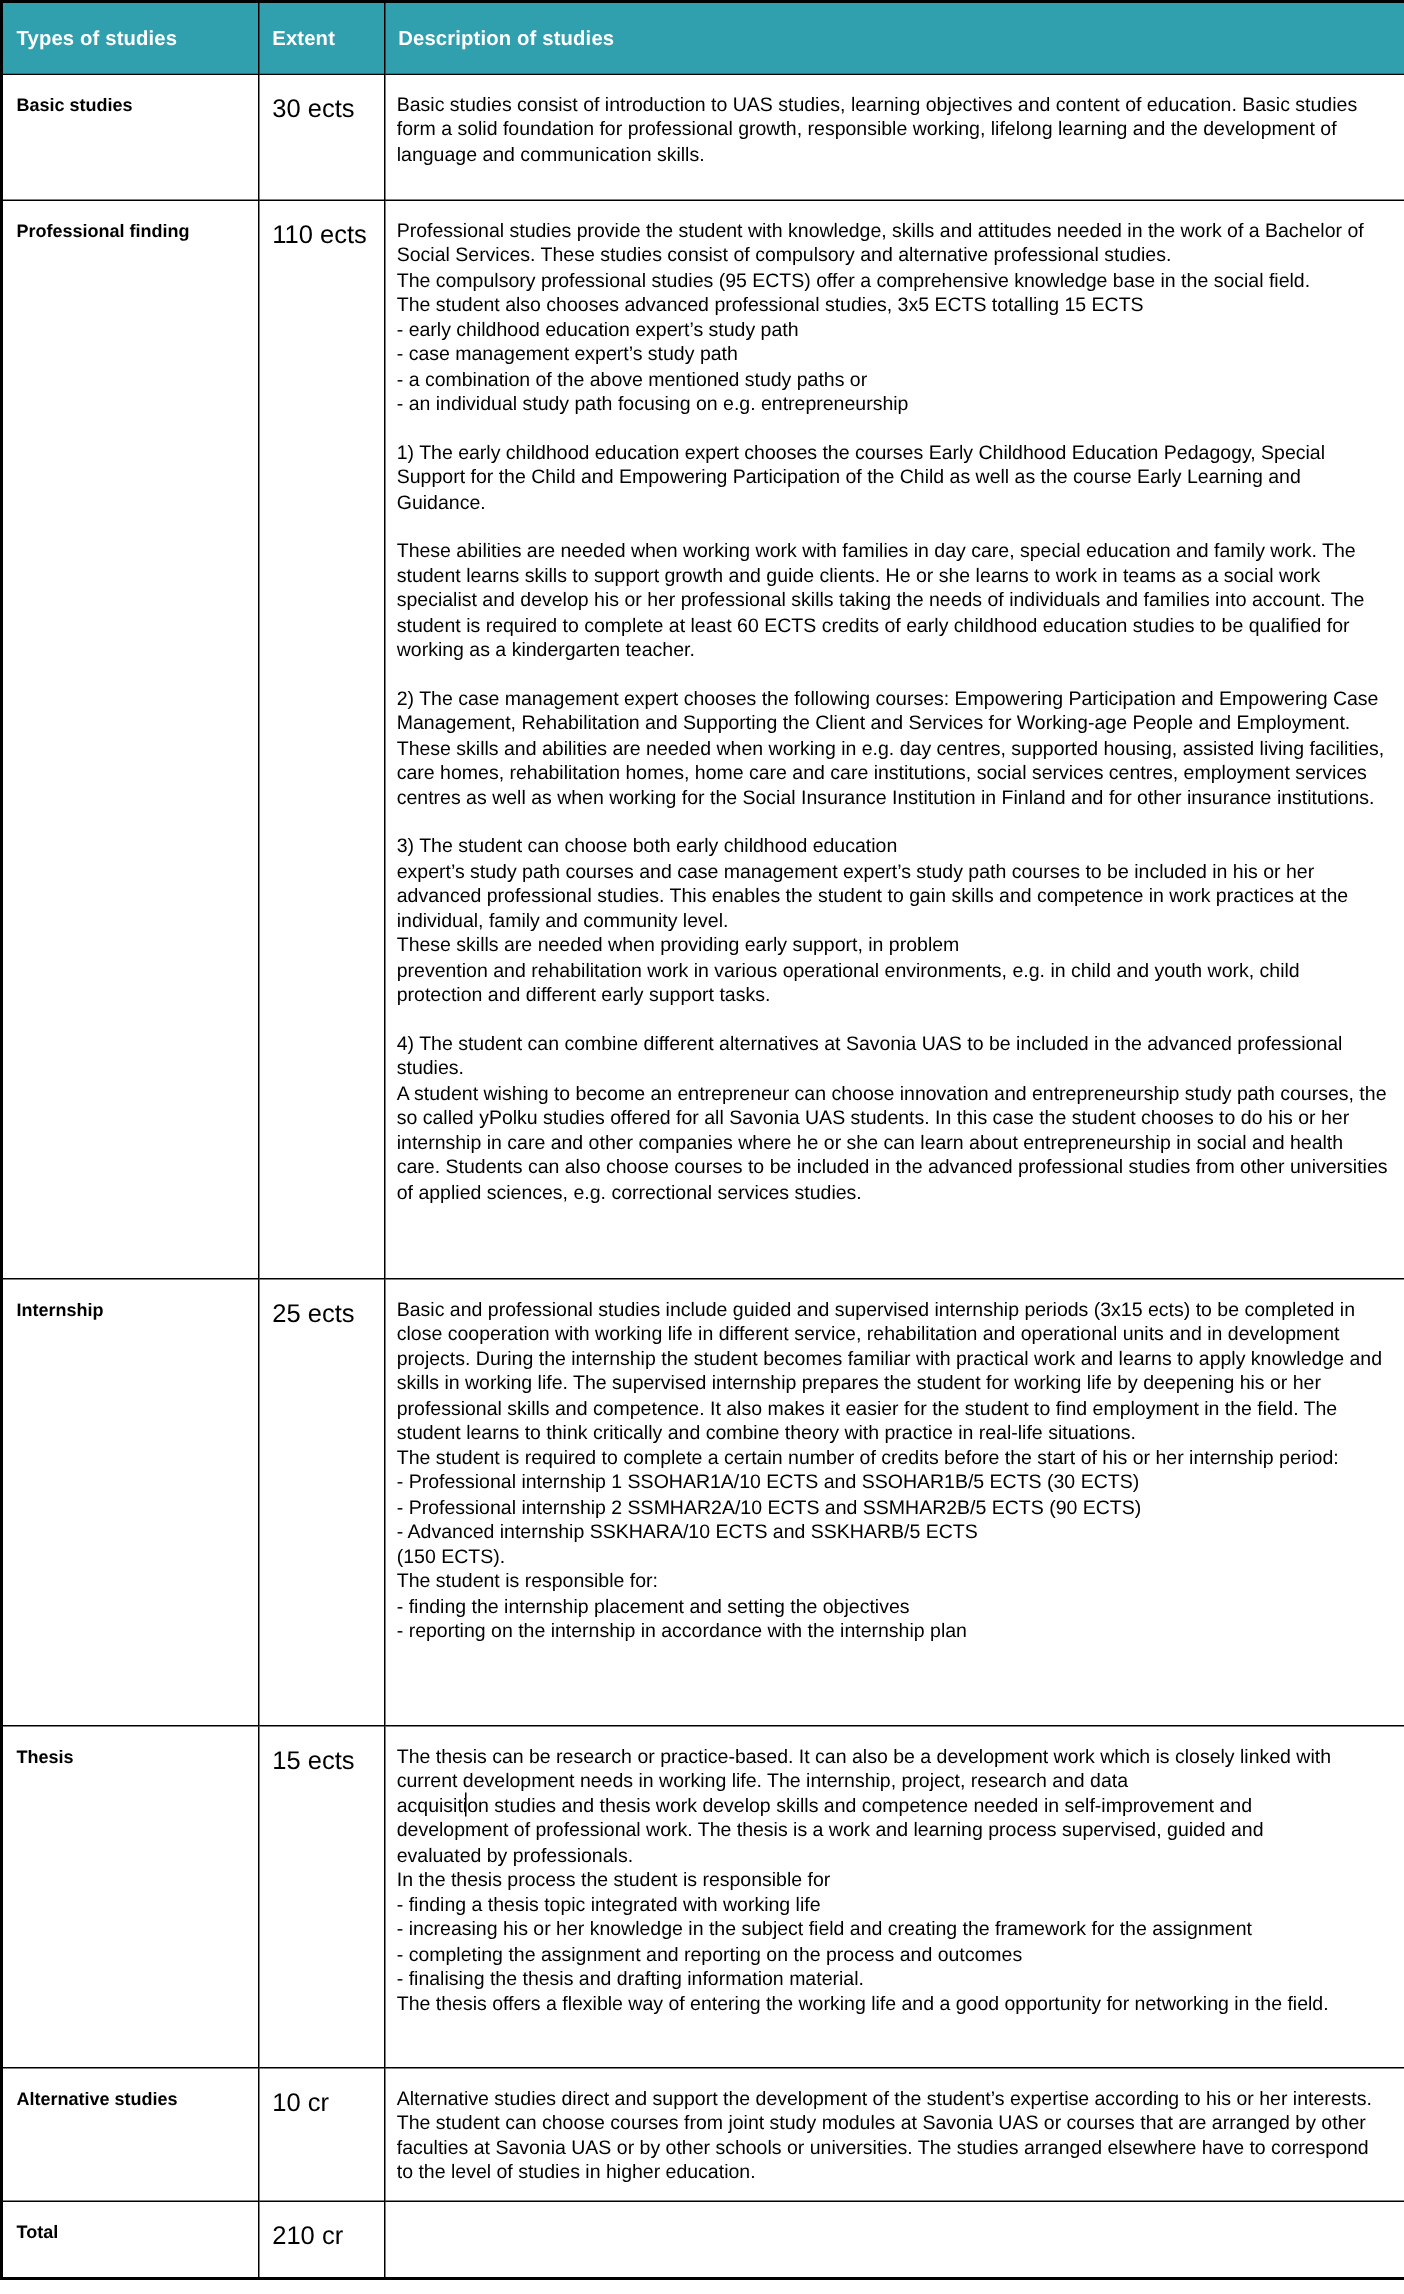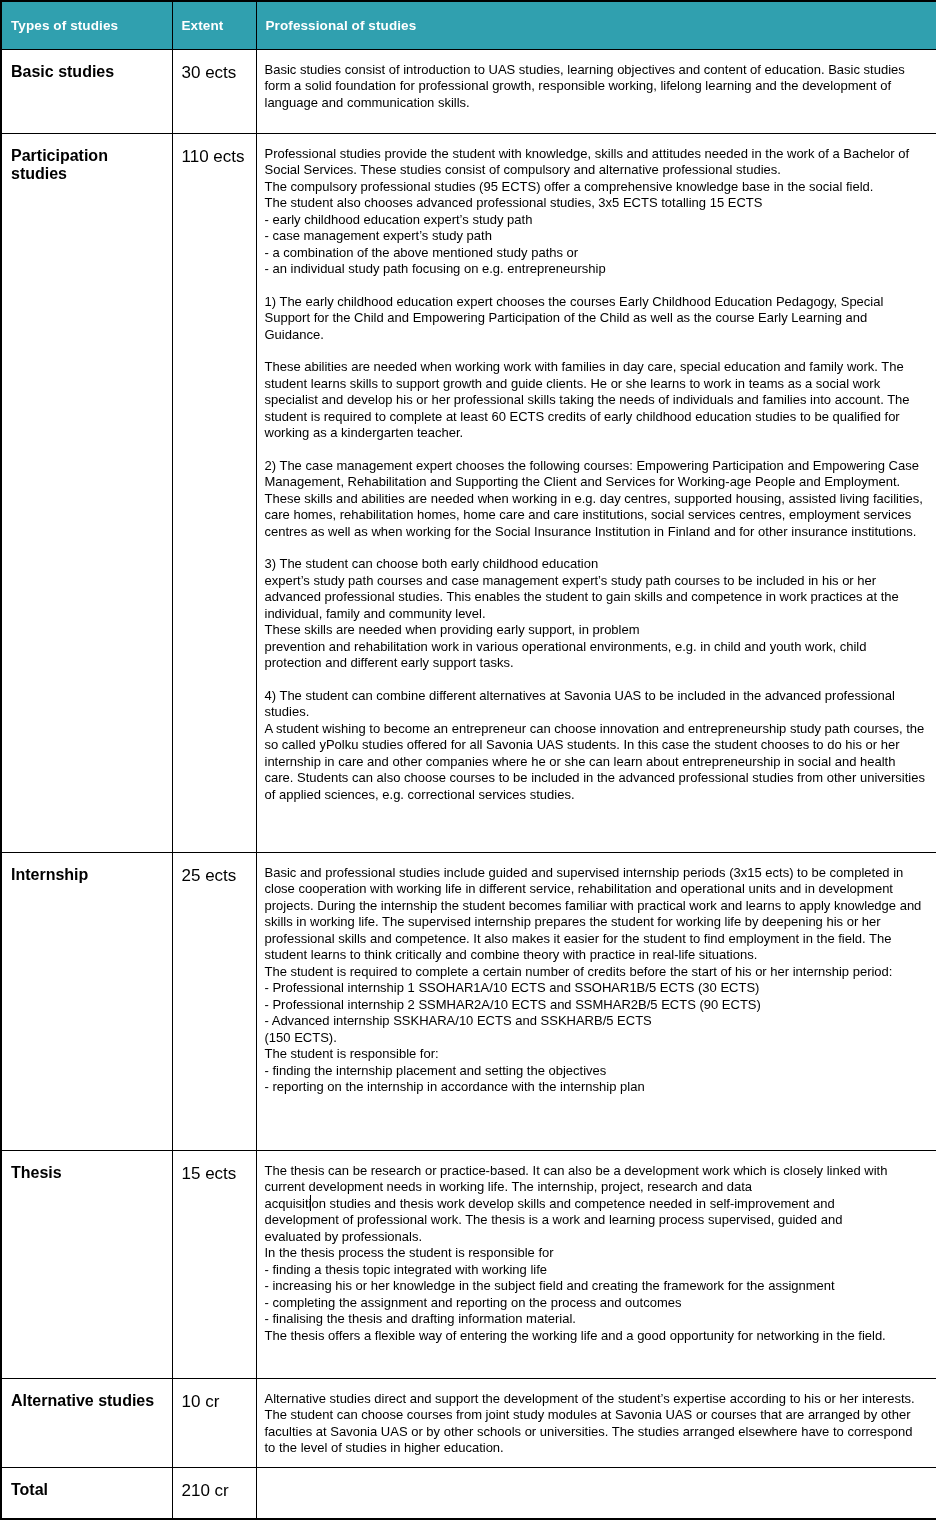--- a/index.html
+++ b/index.html
@@ -26,21 +26,21 @@
     color: var(--header-text);
     font-size: 13.5px;
     font-weight: bold;
     text-align: left;
     vertical-align: middle;
     padding: 0 8px 0 9px;
     letter-spacing: 0.1px;
   }
   td.type {
     font-weight: bold;
-    font-size: 16px;
+    font-size: 12px;
     padding: 13px 6px 6px 9px;
   }
   td.extent {
     font-size: 17px;
     padding: 13px 4px 6px 9px;
   }
   td.desc {
     font-size: 13px;
     line-height: 16.5px;
     padding: 12px 10px 10px 8px;
@@ -70,39 +70,39 @@
 <table class="studies">
   <colgroup>
     <col class="c1">
       <col class="c2">
       <col class="c3">
   </colgroup>
   <thead>
     <tr>
       <th>Types of studies</th>
       <th>Extent</th>
-      <th>Professional of studies</th>
+      <th>Description of studies</th>
     </tr>
   </thead>
   <tbody>
   <tr>
     <td class="type">
       <span>Basic studies</span>
     </td>
     <td class="extent">
       <span>30 ects</span>
     </td>
     <td class="desc">
           <div class="para">Basic studies consist of introduction to UAS studies, learning objectives and content of education. Basic studies form a solid foundation for professional growth, responsible working, lifelong learning and the development of language and communication skills.</div>
         </td>
   </tr>
 
   <tr>
     <td class="type">
-      <span>Participation studies</span>
+      <span>Professional finding</span>
     </td>
     <td class="extent">
       <span>110 ects</span>
     </td>
     <td class="desc">
           <div class="para">Professional studies provide the student with knowledge, skills and attitudes needed in the work of a Bachelor of Social Services. These studies consist of compulsory and alternative professional studies.
 The compulsory professional studies (95 ECTS) offer a comprehensive knowledge base in the social field.
 The student also chooses advanced professional studies, 3x5 ECTS totalling 15 ECTS
 - early childhood education expert’s study path
 - case management expert’s study path

